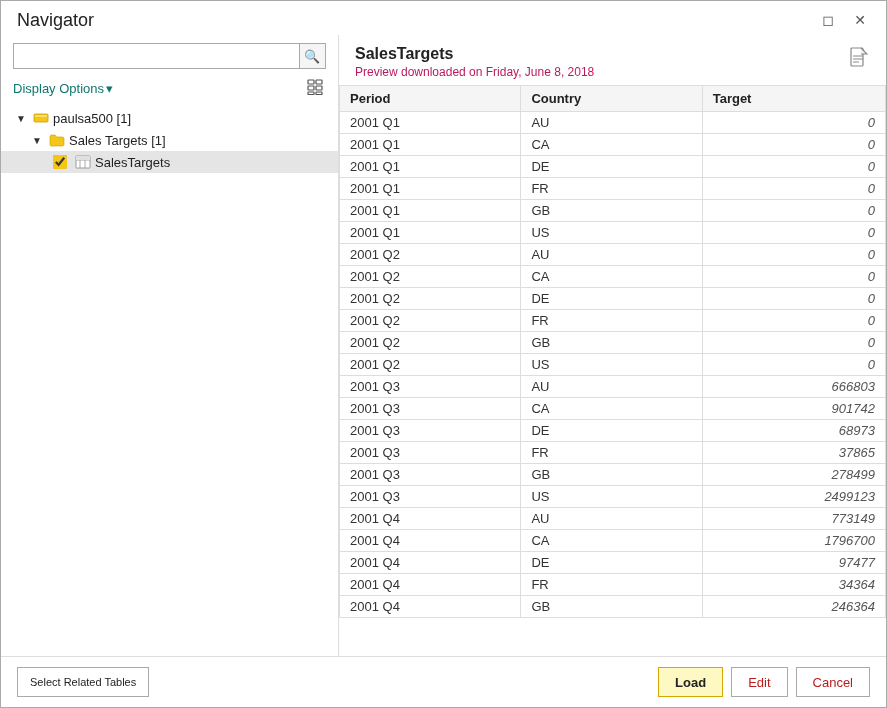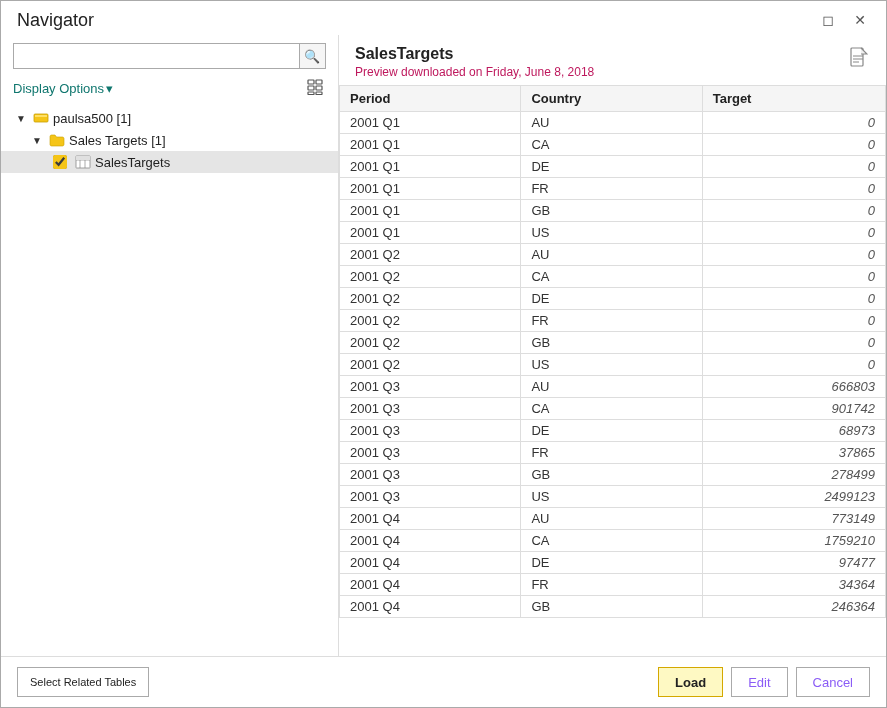--- a/index.html
+++ b/index.html
@@ -252,21 +252,21 @@
       align-items: center;
       gap: 8px;
     }
     .btn {
       height: 30px;
       padding: 0 16px;
       border: 1px solid #aaa;
       background: #fff;
       cursor: pointer;
       font-size: 13px;
-      color: #8b5cf6;
+      color: #b91c1c;
     }
     .btn-primary {
       background: #fef9c3;
       border: 1px solid #d4a800;
       color: #222;
       font-weight: 600;
     }
     .btn-link {
       background: none;
       border: 1px solid #aaa;
@@ -490,21 +490,21 @@
                 <td class="col-target">2499123</td>
               </tr>
               <tr>
                 <td>2001 Q4</td>
                 <td>AU</td>
                 <td class="col-target">773149</td>
               </tr>
               <tr>
                 <td>2001 Q4</td>
                 <td>CA</td>
-                <td class="col-target">1759210</td>
+                <td class="col-target">1796700</td>
               </tr>
               <tr>
                 <td>2001 Q4</td>
                 <td>DE</td>
                 <td class="col-target">97477</td>
               </tr>
               <tr>
                 <td>2001 Q4</td>
                 <td>FR</td>
                 <td class="col-target">34364</td>

